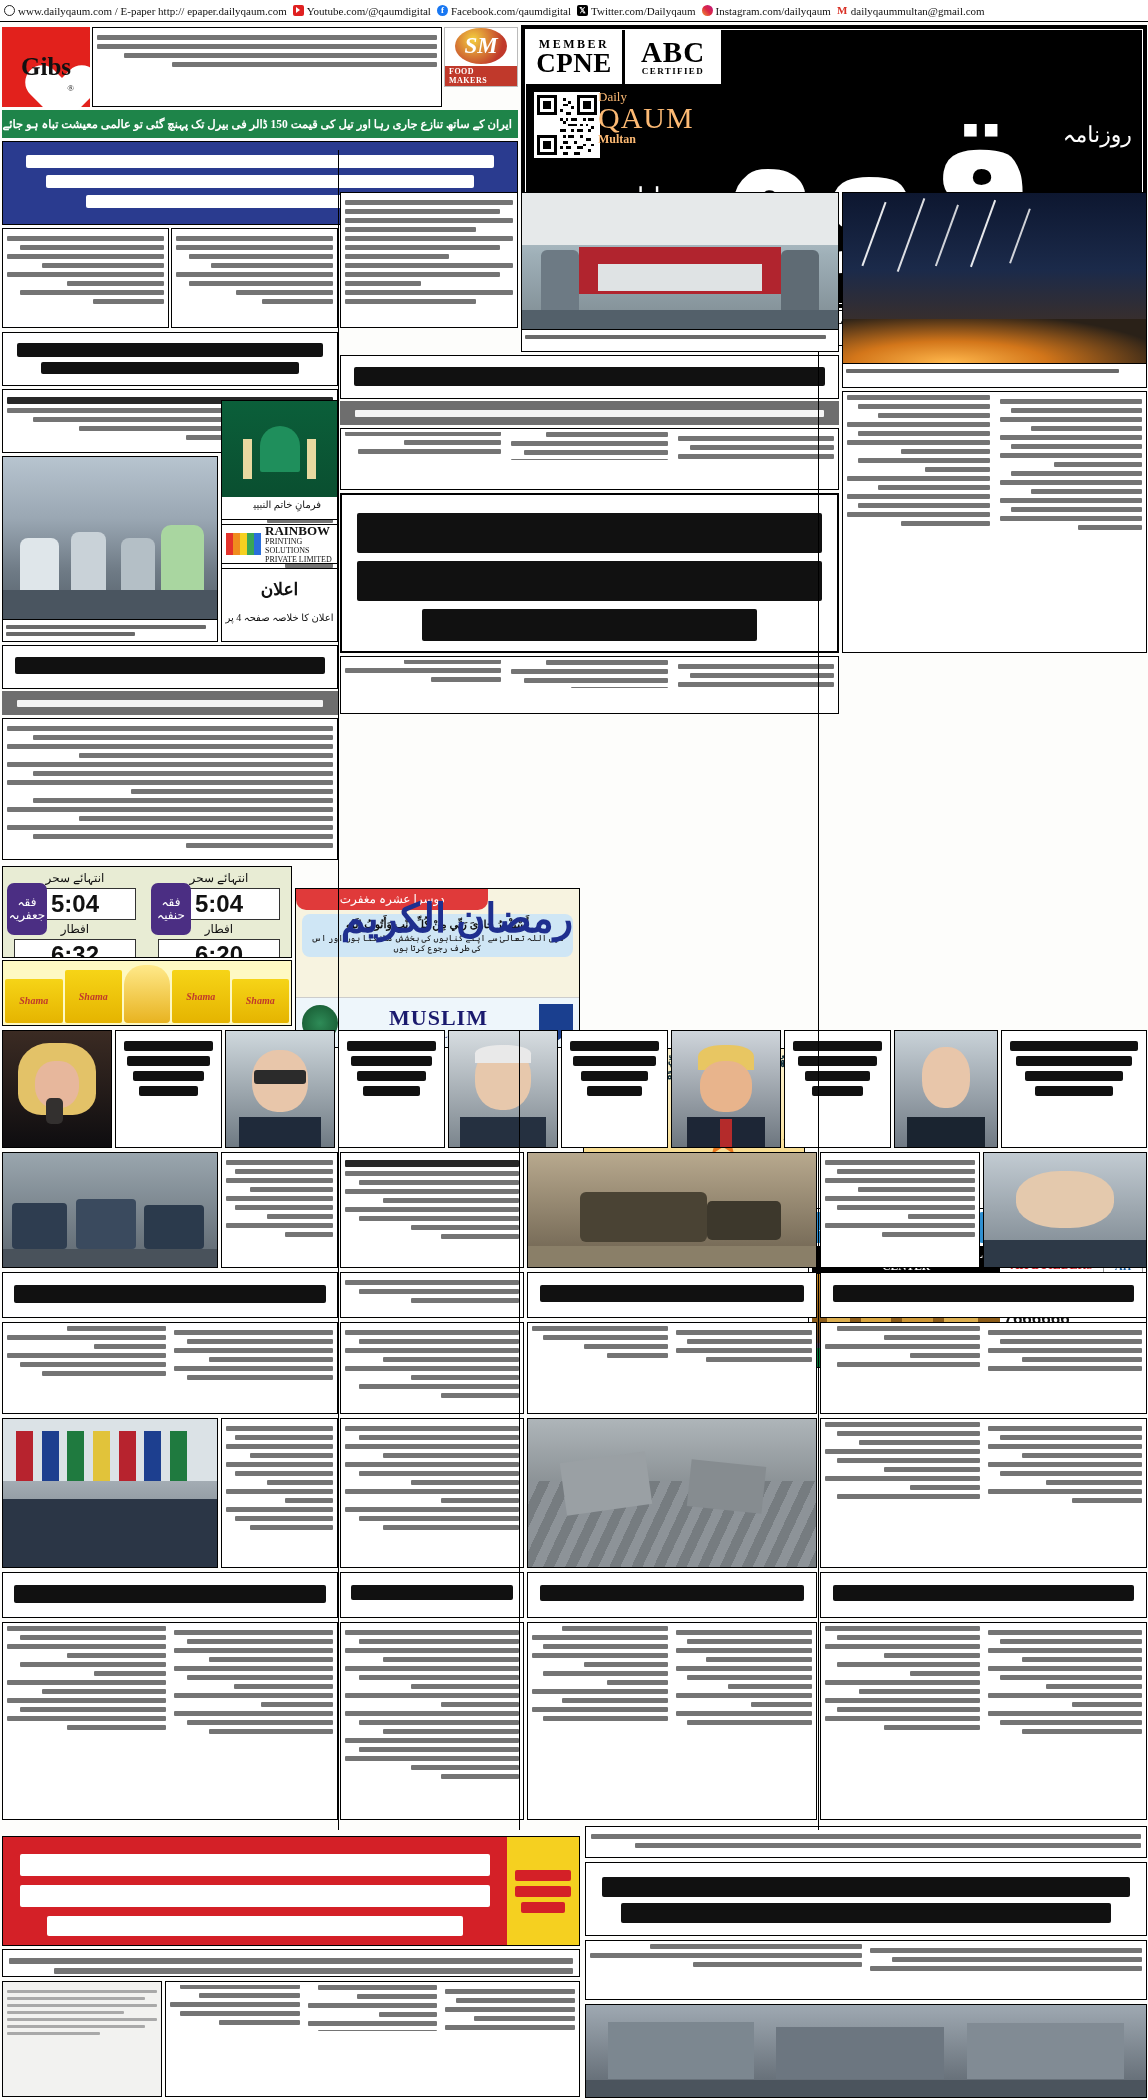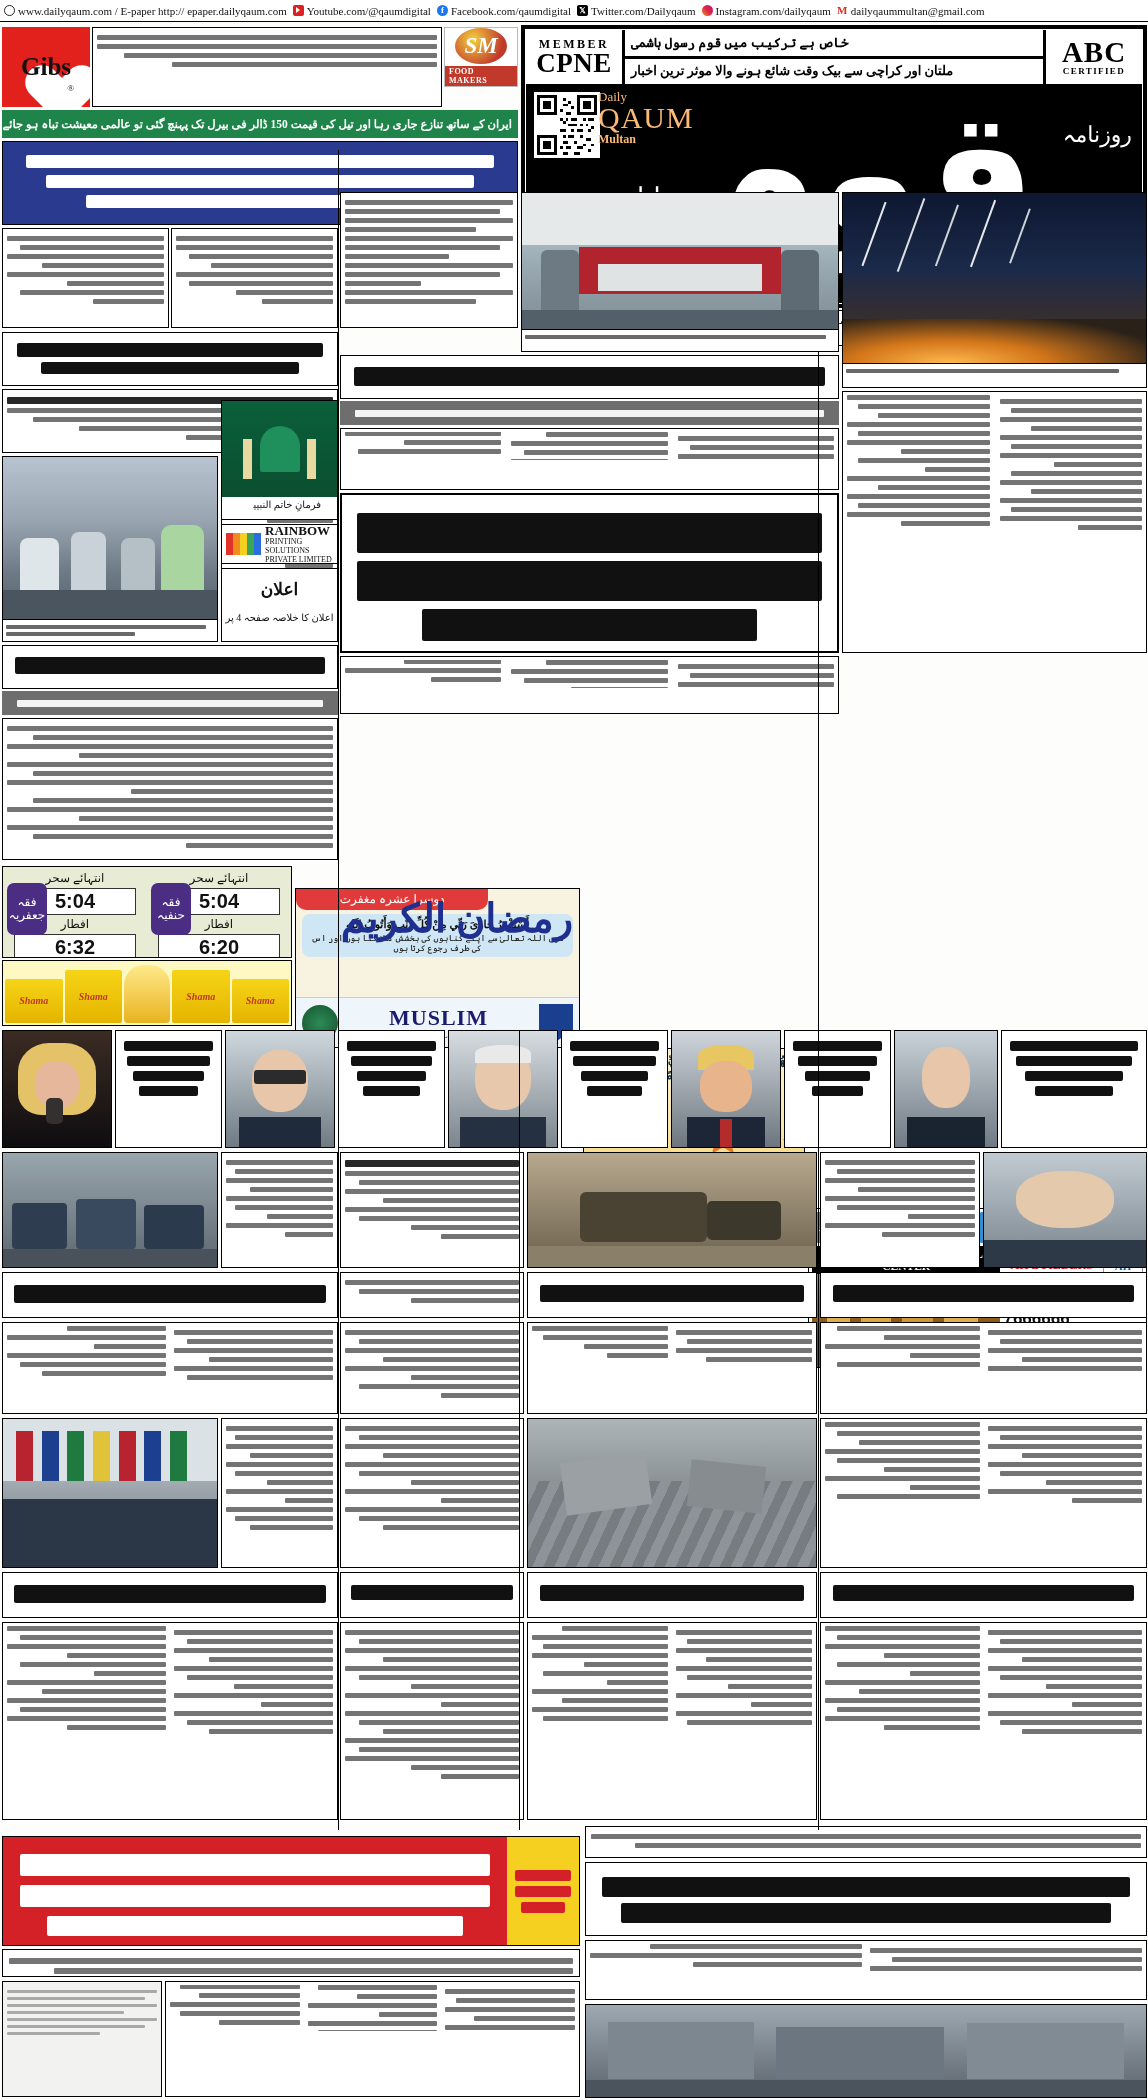--- a/index.html
+++ b/index.html
@@ -112,21 +112,21 @@
   .greenbar { background:#1e8449; color:#fff; font-size:13px; font-weight:bold; padding:4px 6px;
               direction:rtl; text-align:center; }
   .bluebx { background:#2a3b8f; color:#fff; text-align:center; overflow:hidden; }
   .bluebx .g{display:block;height:13px;background:#fff;margin:7px auto;border-radius:2px;}
 
   
   .pray { background:#e8ecd4; border:1px solid #000; }
   .pray .row{ display:flex; direction:rtl; }
   .pray .half{ flex:1; padding:4px 5px; text-align:center; position:relative;}
   .pray .lab{ font-size:12px; direction:rtl; }
-  .pray .tm{ border:1.5px solid #333; background:#fff; font-size:20px; font-weight:bold;
+  .pray .tm{ border:1.5px solid #333; background:#fff; font-size:24px; font-weight:bold;
              padding:1px 0; margin:2px 6px; font-family:"Liberation Sans", sans-serif;}
   .pray .badge{ position:absolute; width:40px;height:52px;background:#4b2e83;color:#fff;border-radius:7px;
                 display:flex;align-items:center;justify-content:center;font-size:12px;direction:rtl;
                 line-height:1.1; top:16px; }
 
   .rainbow { background:#fff; border:1px solid #000; display:flex; align-items:center; gap:4px; padding:4px;}
   .rbdots { display:flex; }
   .rbdots i{width:7px;height:22px;display:block;}
   .muslimAd{ background:#f7f3e0; border:1px solid #000; position:relative; overflow:hidden;}
   .phoolAd{ background:linear-gradient(180deg,#fdf3d0,#f6d98a); border:1px solid #000; position:relative; overflow:hidden;}
@@ -171,24 +171,20 @@
     </span>
   </div>
 
   <div class="mast">
     <div class="inner"></div>
 
     <div class="mast-top">
       <div class="cpne">
         <div class="m">MEMBER</div>
         <div class="c">CPNE</div>
-      </div>
-      <div class="slogans">
-        <div class="slog">خاص ہے ترکیب میں قوم رسول ہاشمی</div>
-        <div class="slog">ملتان اور کراچی سے بیک وقت شائع ہونے والا موثر ترین اخبار</div>
       </div>
       <div class="abc">
         <div class="a">ABC</div>
         <div class="b">CERTIFIED</div>
       </div>
     </div>
 
     <div class="qr">
       <svg width="60" height="60" viewBox="0 0 21 21" shape-rendering="crispEdges">
         <rect width="21" height="21" fill="#fff"></rect>

